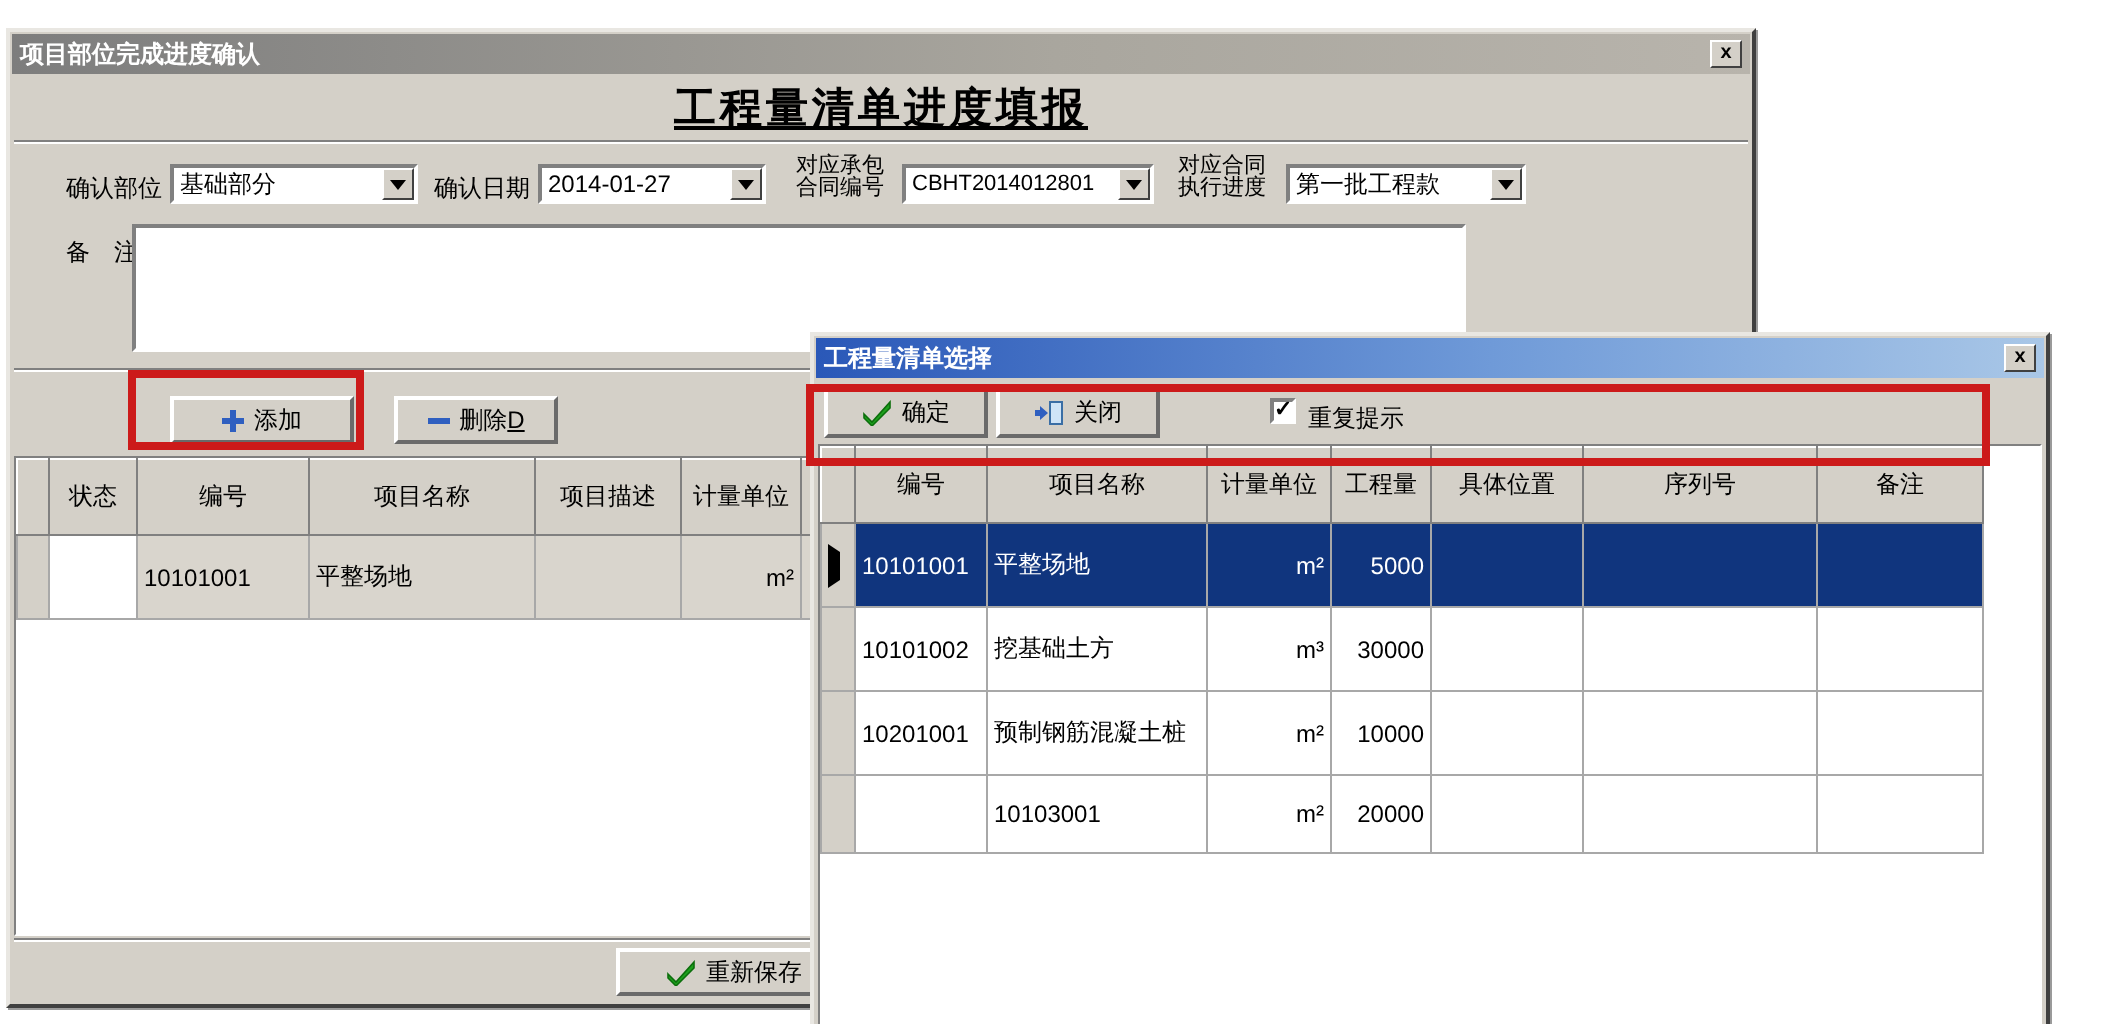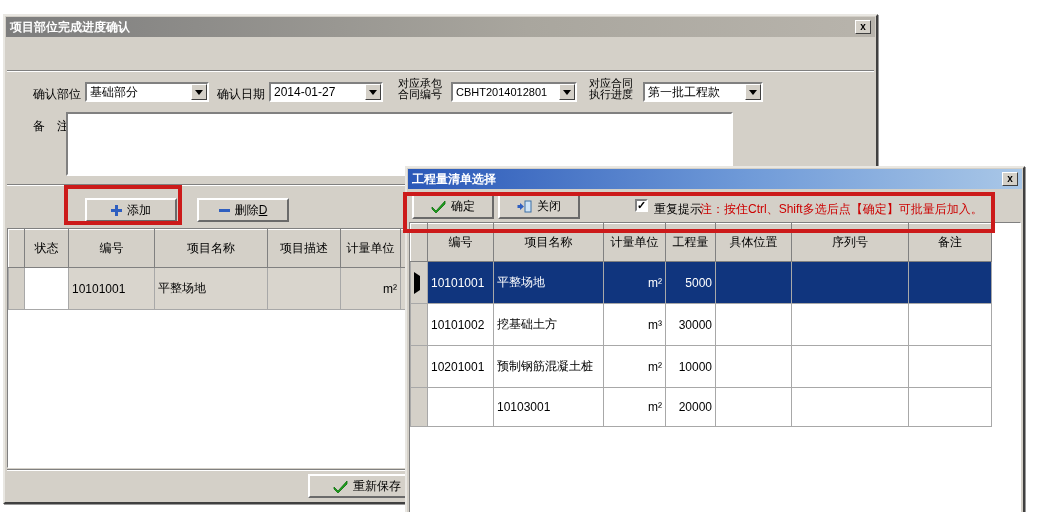--- a/index.html
+++ b/index.html
@@ -67,20 +67,21 @@
 </head>
 <body>
 
 <div class="dialog" style="left:3px; top:14px; width:875px; height:490px; z-index:10;">
 
   <div class="titlebar tb-inactive">
     <span>项目部位完成进度确认</span>
     <div class="xbtn">x</div>
   </div>
 
+  <div class="heading" style="top:24px;">工程量清单进度填报</div>
 
   <div class="groove" style="top:54px;"></div>
 
   <span class="lbl" style="left:28px; top:70px;">确认部位</span>
   <div class="combo" style="left:80px; top:66px; width:124px;">
     <span class="val">基础部分</span>
     <span class="drop">
         <span class="tri-down"></span>
       </span>
   </div>
@@ -111,21 +112,21 @@
 
   <span class="lbl" style="left:28px; top:102px;">备　注</span>
   <div class="textarea" style="left:61px; top:96px; width:667px; height:64px;"></div>
 
   <div class="groove" style="top:168px;"></div>
 
   <div class="btn" style="left:80px; top:182px; width:92px; height:24px;">
     <span class="plus-icon"></span>
     <span>添加</span>
   </div>
-  <div class="btn" style="left:192px; top:182px; width:92px; height:24px;">
+  <div class="btn" style="left:192px; top:182px; width:82px; height:24px;">
     <span class="minus-icon"></span>
     <span><span>删除</span><u>D</u></span>
   </div>
 
   <div class="listarea" style="left:2px; top:212px; width:867px; height:240px;">
     <table class="grid">
       <colgroup>
         <col style="width:16px">
           <col style="width:44px">
           <col style="width:86px">
@@ -186,21 +187,20 @@
       <path d="M7 6.5 L3 3 L3 5 L0.5 5 L0.5 8 L3 8 L3 10 Z" fill="#2f5fc0"></path>
     </svg>
     <span>关闭</span>
   </div>
 
   <div class="checkbox" style="left:228px; top:31px;">
     <span>✓</span>
   </div>
   <span class="lbl" style="left:247px; top:33px;">重复提示</span>
 
-  <span class="note" style="left:293px; top:33px;">注：按住Ctrl、Shift多选后点【确定】可批量后加入。</span>
 
   <div class="listarea" style="left:2px; top:54px; width:612px; height:314px;">
     <table class="grid">
       <colgroup>
         <col style="width:17px">
           <col style="width:66px">
           <col style="width:110px">
         <col style="width:62px">
           <col style="width:50px">
           <col style="width:76px">

